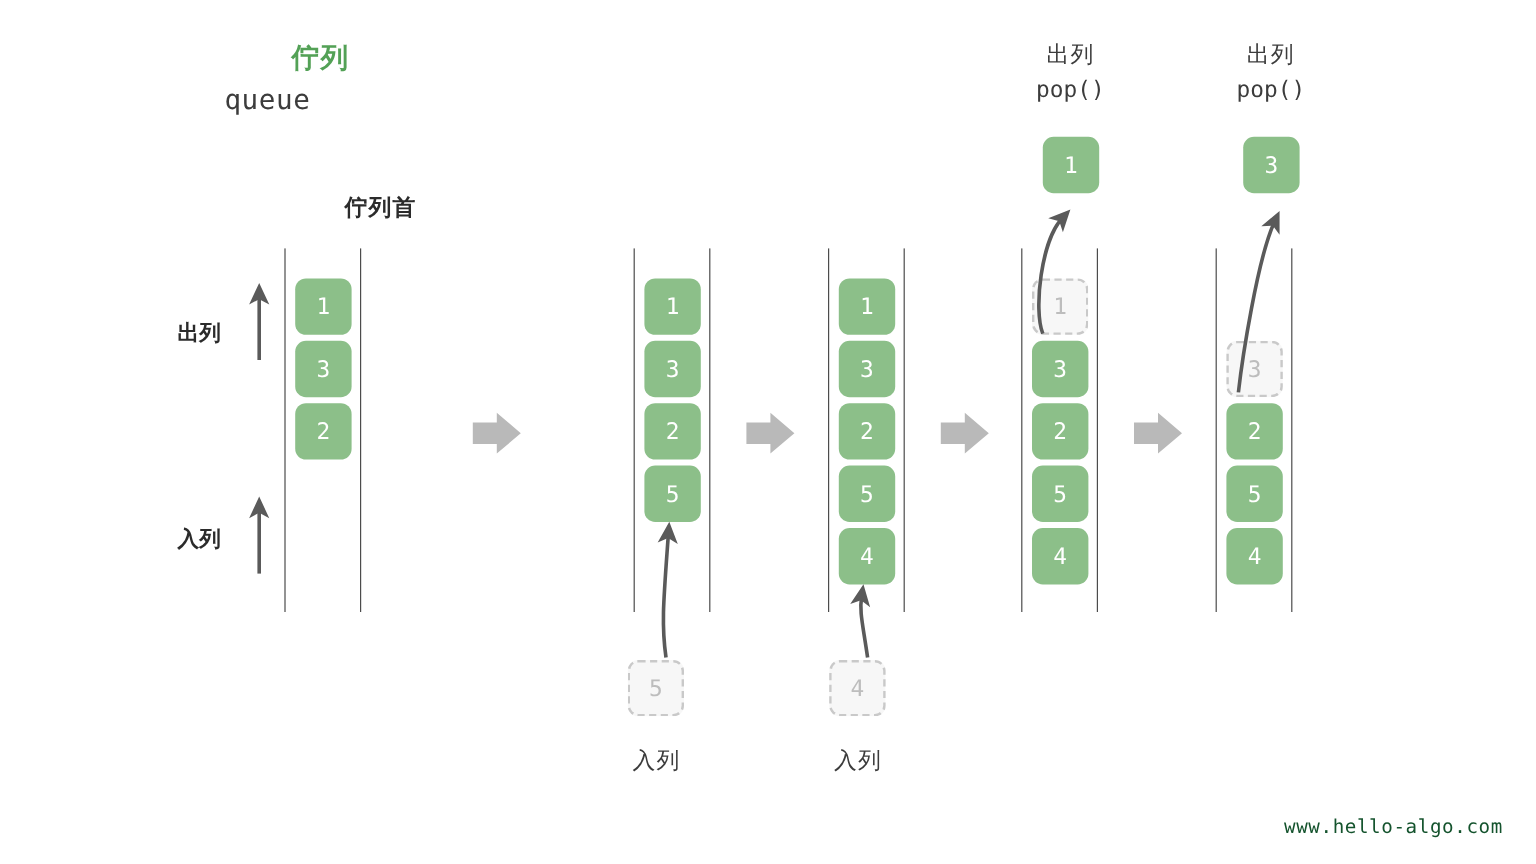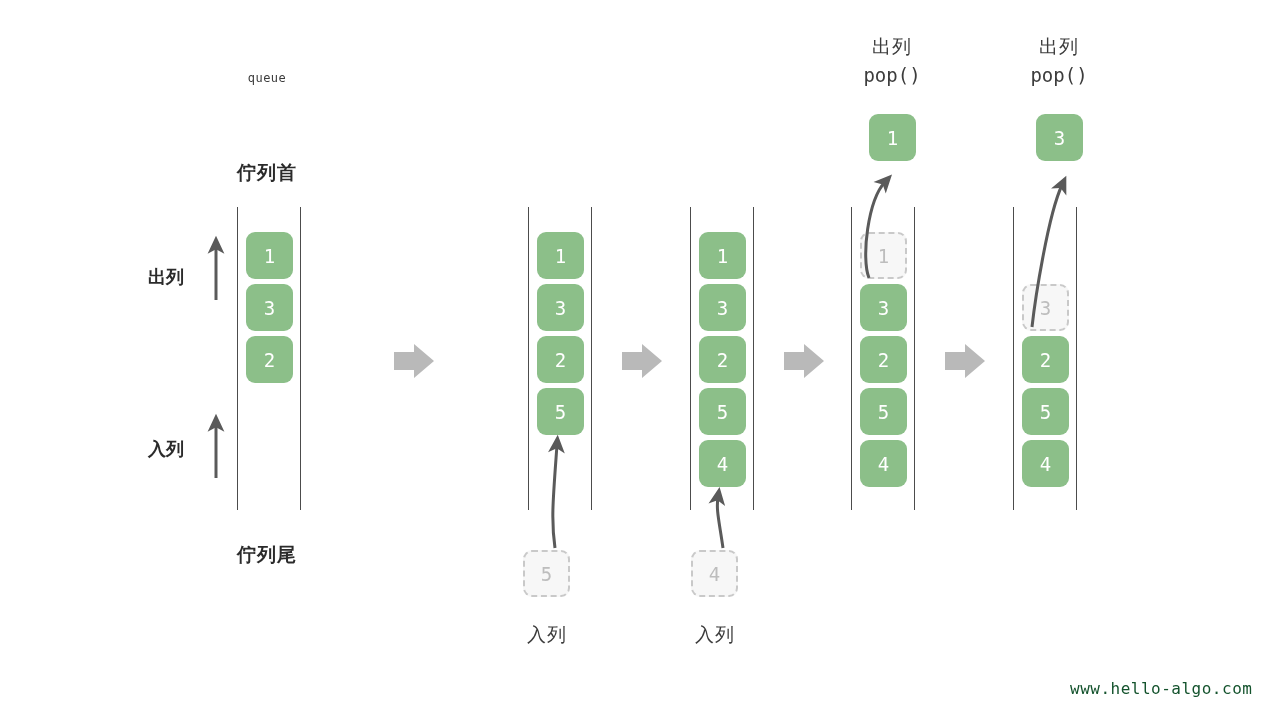--- a/index.html
+++ b/index.html
@@ -24,32 +24,32 @@
   
   .title-cn {
     font-size: 23px;
     font-weight: bold;
     color: #53a156;
     text-align: center;
     letter-spacing: 1px;
   }
   .title-en {
     font-family: "DejaVu Sans Mono", "Liberation Mono", monospace;
-    font-size: 12px;
+    font-size: 23px;
     color: #3c3c3c;
-    text-align: center;
+    text-align: left;
     letter-spacing: 0.5px;
   }
 
   
   .edge-label {
     font-size: 19px;
     font-weight: bold;
     color: #2b2b2b;
-    text-align: center;
+    text-align: right;
     letter-spacing: 1px;
     white-space: nowrap;
   }
   .side-label {
     font-size: 18px;
     font-weight: bold;
     color: #2b2b2b;
     white-space: nowrap;
   }
 
@@ -119,24 +119,24 @@
     width: 1280px;
     height: 720px;
     pointer-events: none;
   }
 </style>
 </head>
 <body>
 
 <div id="stage">
 
+  <div class="abs title-cn" style="left:187px; top:33px; width:160px;">佇列</div>
   <div class="abs title-en" style="left:187px; top:71px; width:160px;">queue</div>
 
   <div class="abs edge-label" style="left:187px; top:160px; width:160px;">佇列首</div>
-  <div class="abs edge-label" style="left:187px; top:542px; width:160px;">佇列尾</div>
 
   <div class="abs side-label" style="left:148px; top:265px;">出列</div>
   <div class="abs side-label" style="left:148px; top:437px;">入列</div>
 
   <div id="columns-layer">
       <div class="abs" style="left: 0px; top: 0px;">
         <div class="rail" style="left: 237px; top: 207px; height: 303px;"></div>
         <div class="rail" style="left: 300px; top: 207px; height: 303px;"></div>
         <div class="cell filled" style="left: 246px; top: 232px;">1</div>
         <div class="cell filled" style="left: 246px; top: 284px;">3</div>

